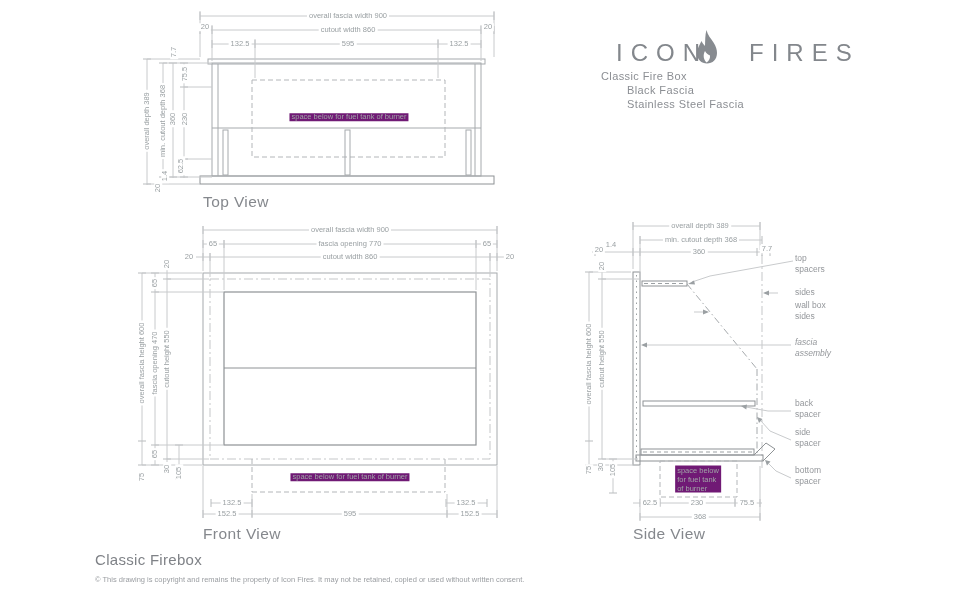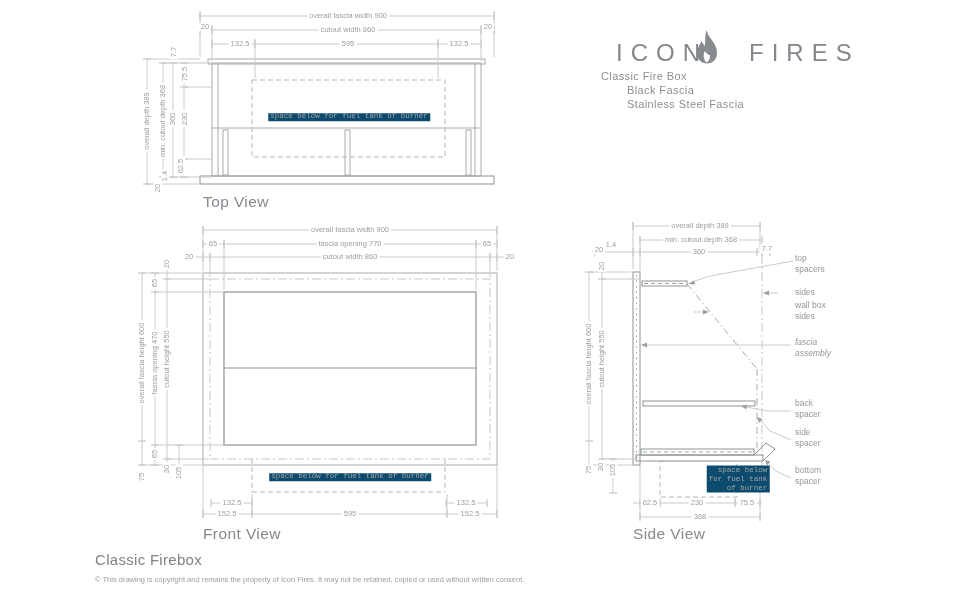--- a/index.html
+++ b/index.html
@@ -2,22 +2,22 @@
 <html><head>
 <meta charset="utf-8">
 <style>
   html,body{margin:0;padding:0;background:#fff;}
   #sheet{position:relative;width:960px;height:600px;background:#ffffff;overflow:hidden;
          font-family:"Liberation Sans",sans-serif;}
   #linework{position:absolute;left:0;top:0;}
   .lbl{position:absolute;font-size:7.5px;line-height:1;color:#9aa0a3;white-space:nowrap;
        transform:translate(-50%,-50%);background:#fff;padding:0 2px;}
   .rot{transform:translate(-50%,-50%) rotate(-90deg);}
-  .note{background:#0c4a6e;color:#a0a4a7;font-family:Liberation Mono, monospace;}
-  .note-multi{text-align:right;white-space:pre-line;line-height:9px;margin-left:40px;}
+  .note{background:#701a75;color:#a0a4a7;}
+  .note-multi{text-align:left;white-space:pre-line;line-height:9px;}
   .view-title{position:absolute;font-size:15.5px;letter-spacing:.4px;color:#85888d;background:transparent;}
   .callout{position:absolute;font-size:8.5px;line-height:11px;color:#94979b;white-space:pre-line;}
   .brand-word{position:absolute;font-size:24px;letter-spacing:8px;color:#83878c;}
   .brand-line{position:absolute;font-size:11px;color:#8b8e93;letter-spacing:.4px;}
   .footer-title{position:absolute;font-size:15px;color:#7f8287;letter-spacing:.3px;}
   .footer-copy{position:absolute;font-size:7.5px;color:#9b9ea2;}
 </style>
 </head>
 <body>
 

